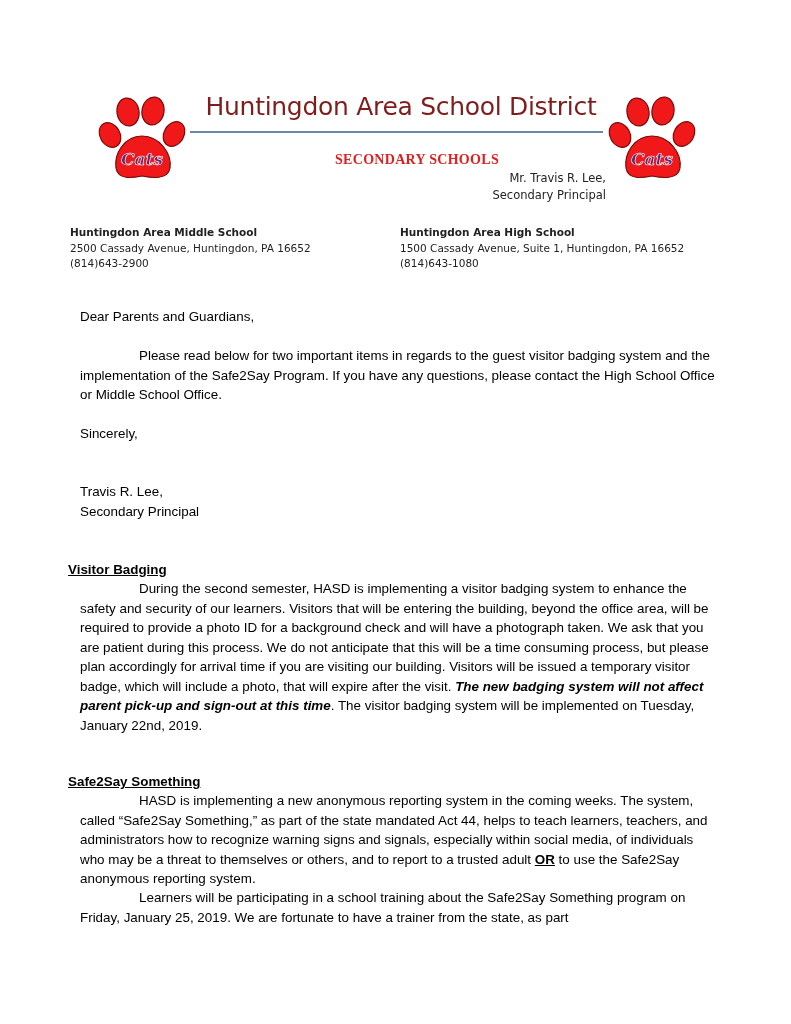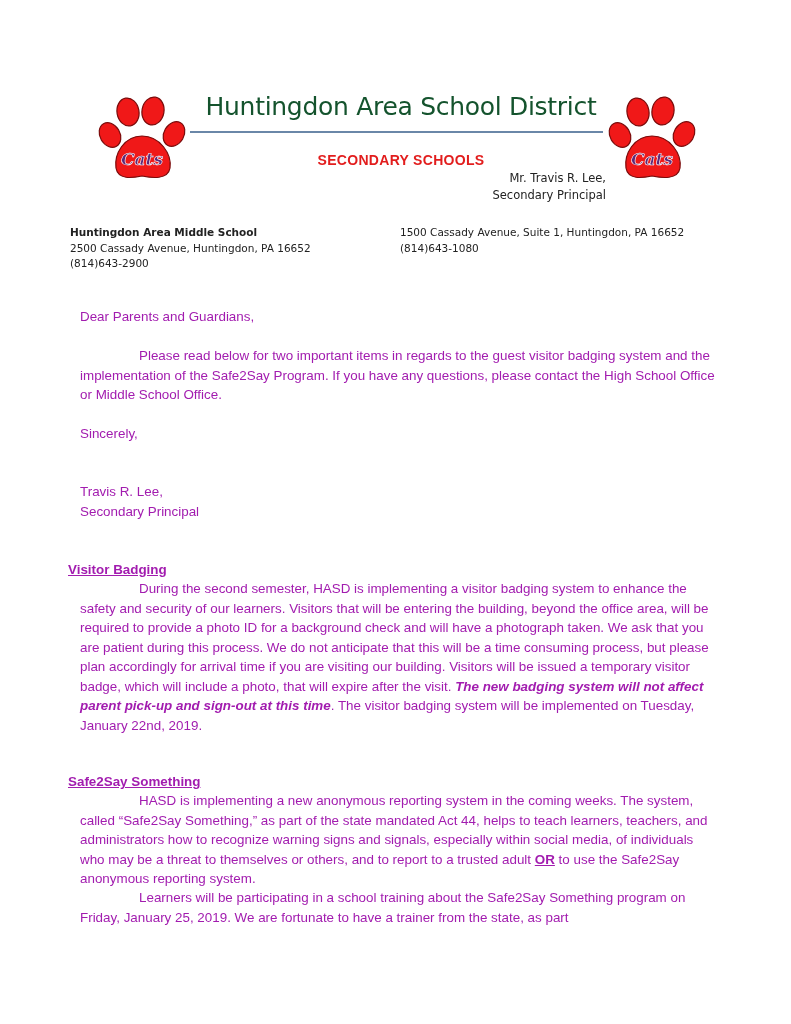--- a/index.html
+++ b/index.html
@@ -1,29 +1,29 @@
 <!DOCTYPE html>
 <html><head>
 <meta charset="utf-8">
 <style>
   html, body { margin: 0; padding: 0; background: #ffffff; }
   body { width: 791px; height: 1024px; position: relative; overflow: hidden; font-family: "Liberation Sans", sans-serif; color: #111; }
   .abs { position: absolute; }
   .paw { position: absolute; width: 90px; height: 92px; }
   #paw-left { left: 98px; top: 92px; }
   #paw-right { left: 608px; top: 92px; }
-  .district-title { left: 196px; top: 92px; width: 410px; text-align: center; font-family: "DejaVu Sans", sans-serif; font-size: 25px; color: #14532d; letter-spacing: -0.3px; }
+  .district-title { left: 196px; top: 92px; width: 410px; text-align: center; font-family: "DejaVu Sans", sans-serif; font-size: 25px; color: #7f1d1d; letter-spacing: -0.3px; }
   .title-rule { left: 190px; top: 131px; width: 413px; height: 1.5px; background: #6a87a8; }
-  .sec-schools { left: 196px; top: 152px; width: 410px; text-align: center; font-family: Liberation Sans, sans-serif; font-weight: bold; font-size: 14px; color: #e21d1d; letter-spacing: 0.3px; }
+  .sec-schools { left: 212px; top: 152px; width: 410px; text-align: center; font-family: Liberation Serif, serif; font-weight: bold; font-size: 14px; color: #e21d1d; letter-spacing: 0.3px; }
   .principal-block { left: 196px; top: 170px; width: 410px; text-align: right; font-family: "DejaVu Sans", sans-serif; font-size: 11.5px; line-height: 17px; color: #222; }
   .school { font-family: "DejaVu Sans", sans-serif; font-size: 10.5px; line-height: 15.5px; color: #222; }
   .school .name { font-weight: bold; }
   #school-middle { left: 70px; top: 225px; width: 300px; }
   #school-high { left: 400px; top: 225px; width: 310px; }
-  .body-text { font-family: "Liberation Sans", sans-serif; font-size: 13.4px; line-height: 19.5px; color: #a21caf; }
+  .body-text { font-family: "Liberation Sans", sans-serif; font-size: 13.4px; line-height: 19.5px; color: #000000; }
   .para { left: 80px; width: 636px; }
   .indent { text-indent: 59px; }
   .heading { left: 68px; width: 636px; font-weight: bold; text-decoration: underline; }
   .bi { font-weight: bold; font-style: italic; }
   .bu { font-weight: bold; text-decoration: underline; }
 </style>
 </head>
 <body>
 
 <svg id="paw-left" class="paw" viewBox="0 0 90 92">
@@ -56,20 +56,21 @@
   <div>Secondary Principal</div>
 </div>
 
 <div id="school-middle" class="abs school">
   <div class="name">Huntingdon Area Middle School</div>
   <div>2500 Cassady Avenue, Huntingdon, PA  16652</div>
   <div>(814)643-2900</div>
 </div>
 
 <div id="school-high" class="abs school">
+  <div class="name">Huntingdon Area High School</div>
   <div>1500 Cassady Avenue, Suite 1, Huntingdon, PA  16652</div>
   <div>(814)643-1080</div>
 </div>
 
 <div class="abs para body-text" style="top:307px;">Dear Parents and Guardians,</div>
 <div class="abs para body-text indent" style="top:346px;">Please read below for two important items in regards to the guest visitor badging system and the implementation of the Safe2Say Program.  If you have any questions, please contact the High School Office or Middle School Office.</div>
 <div class="abs para body-text" style="top:424px;">Sincerely,</div>
 <div class="abs para body-text" style="top:482px;">
   <div>Travis R. Lee,</div>
   <div>Secondary Principal</div>

